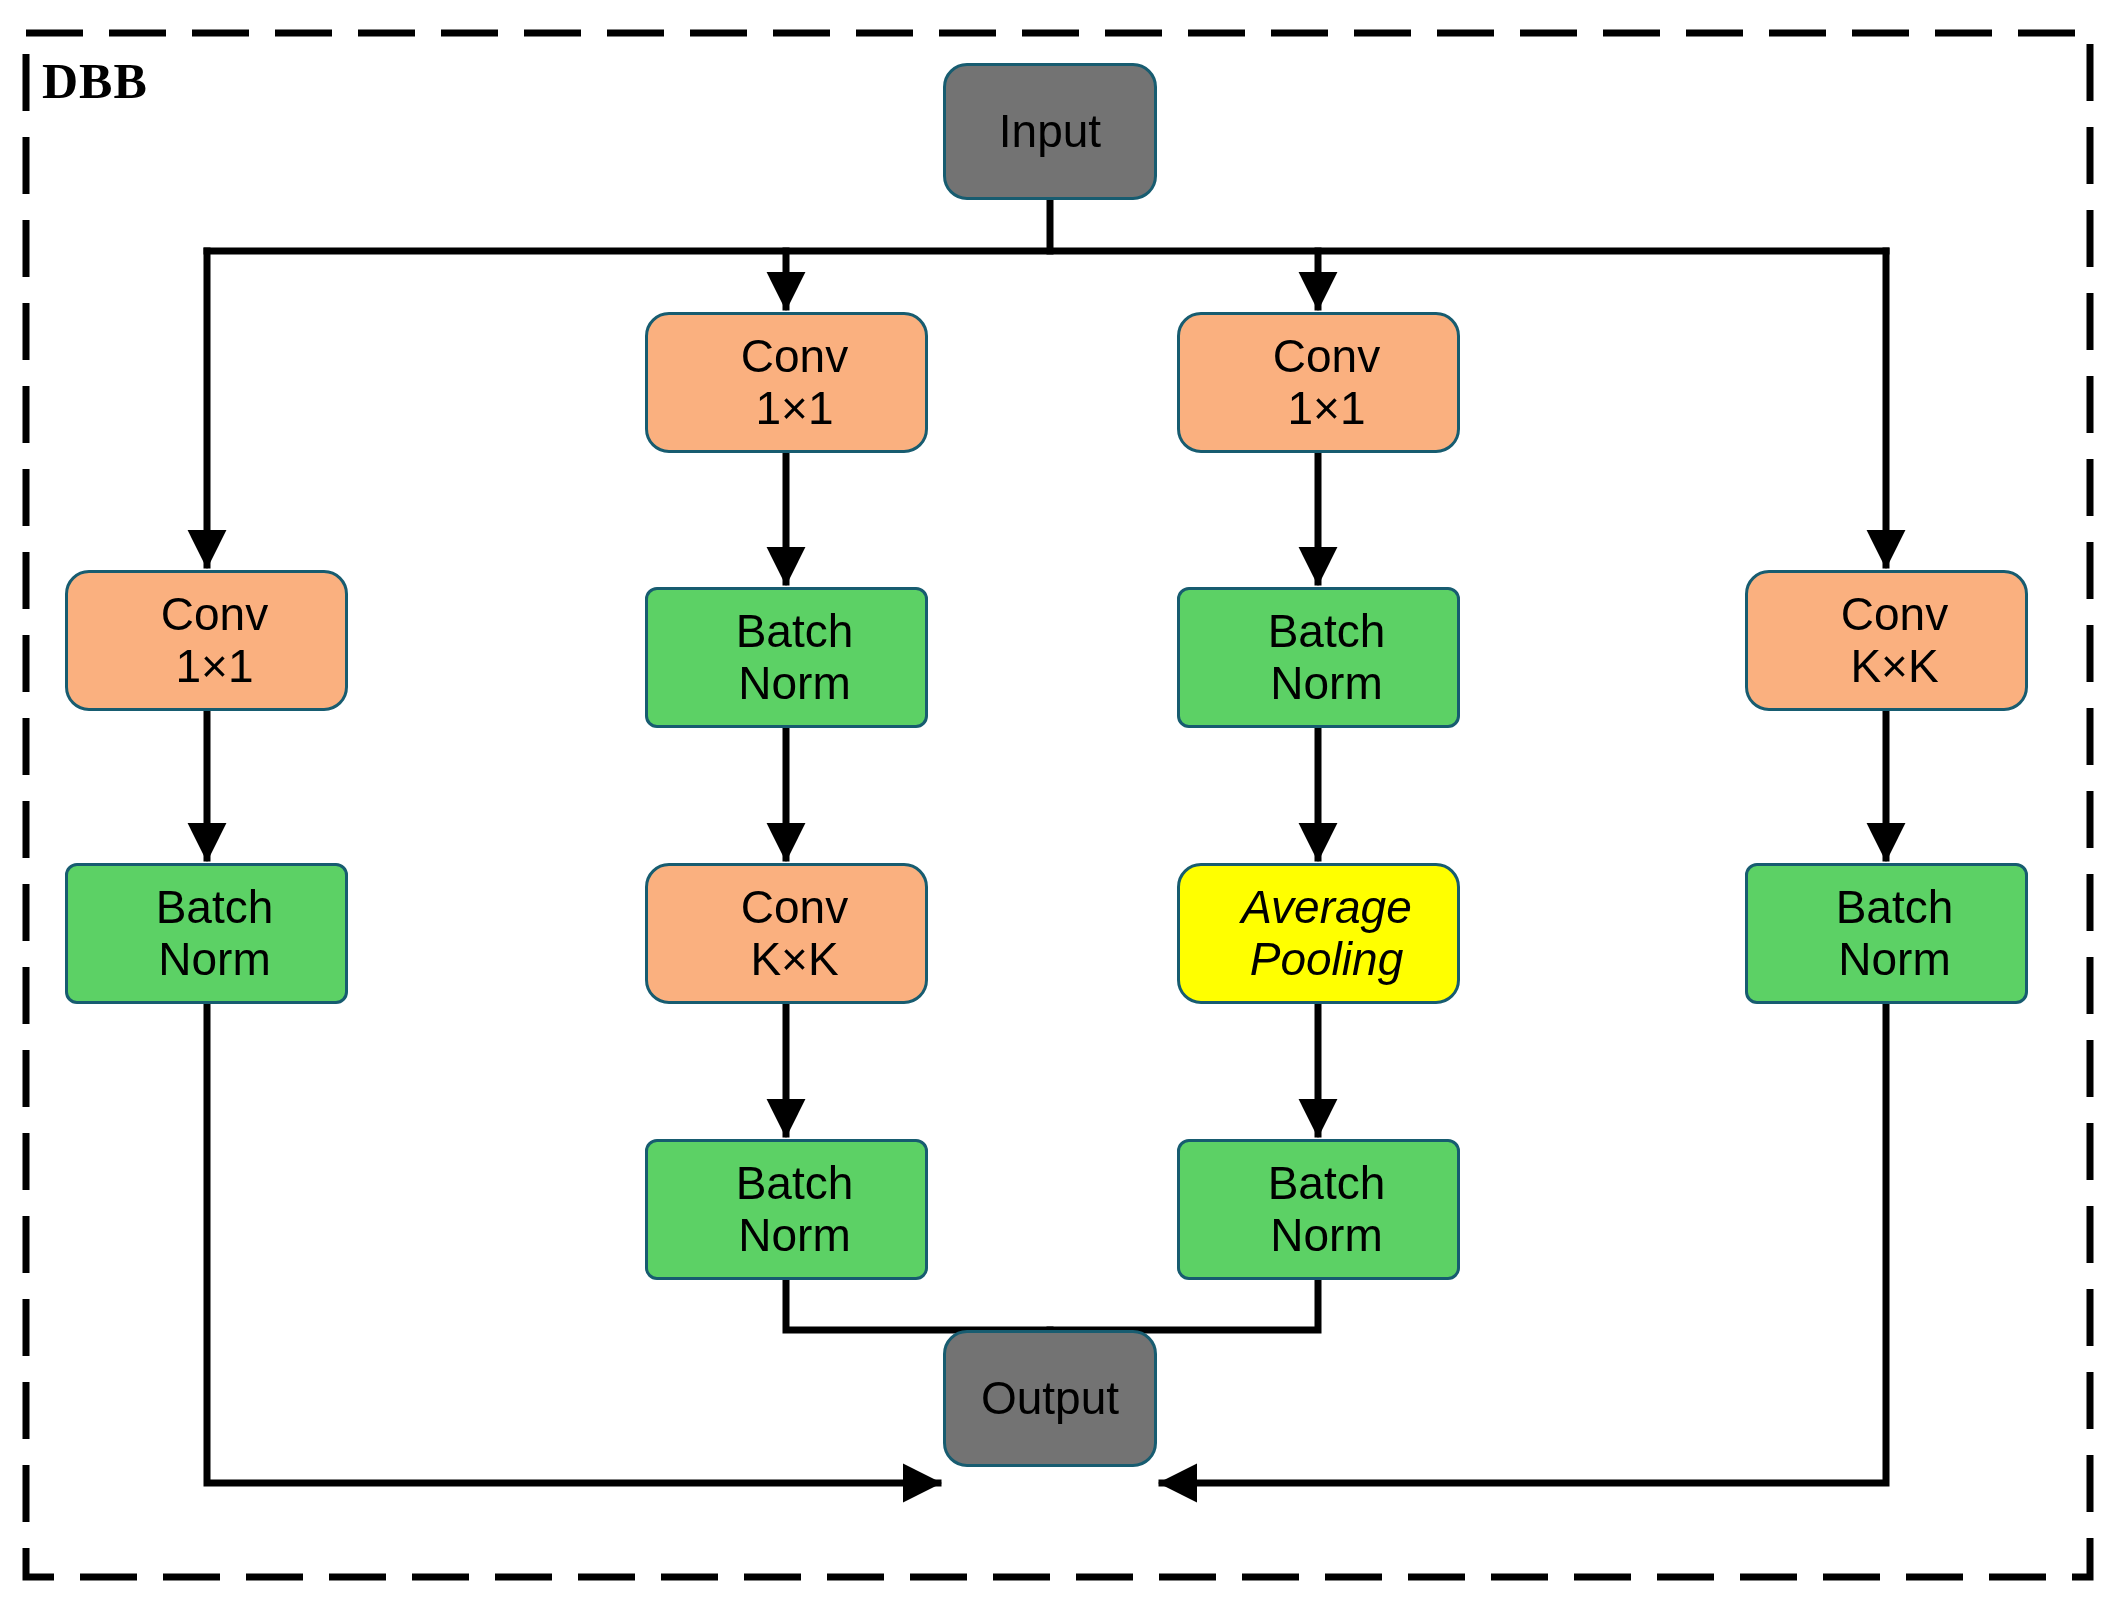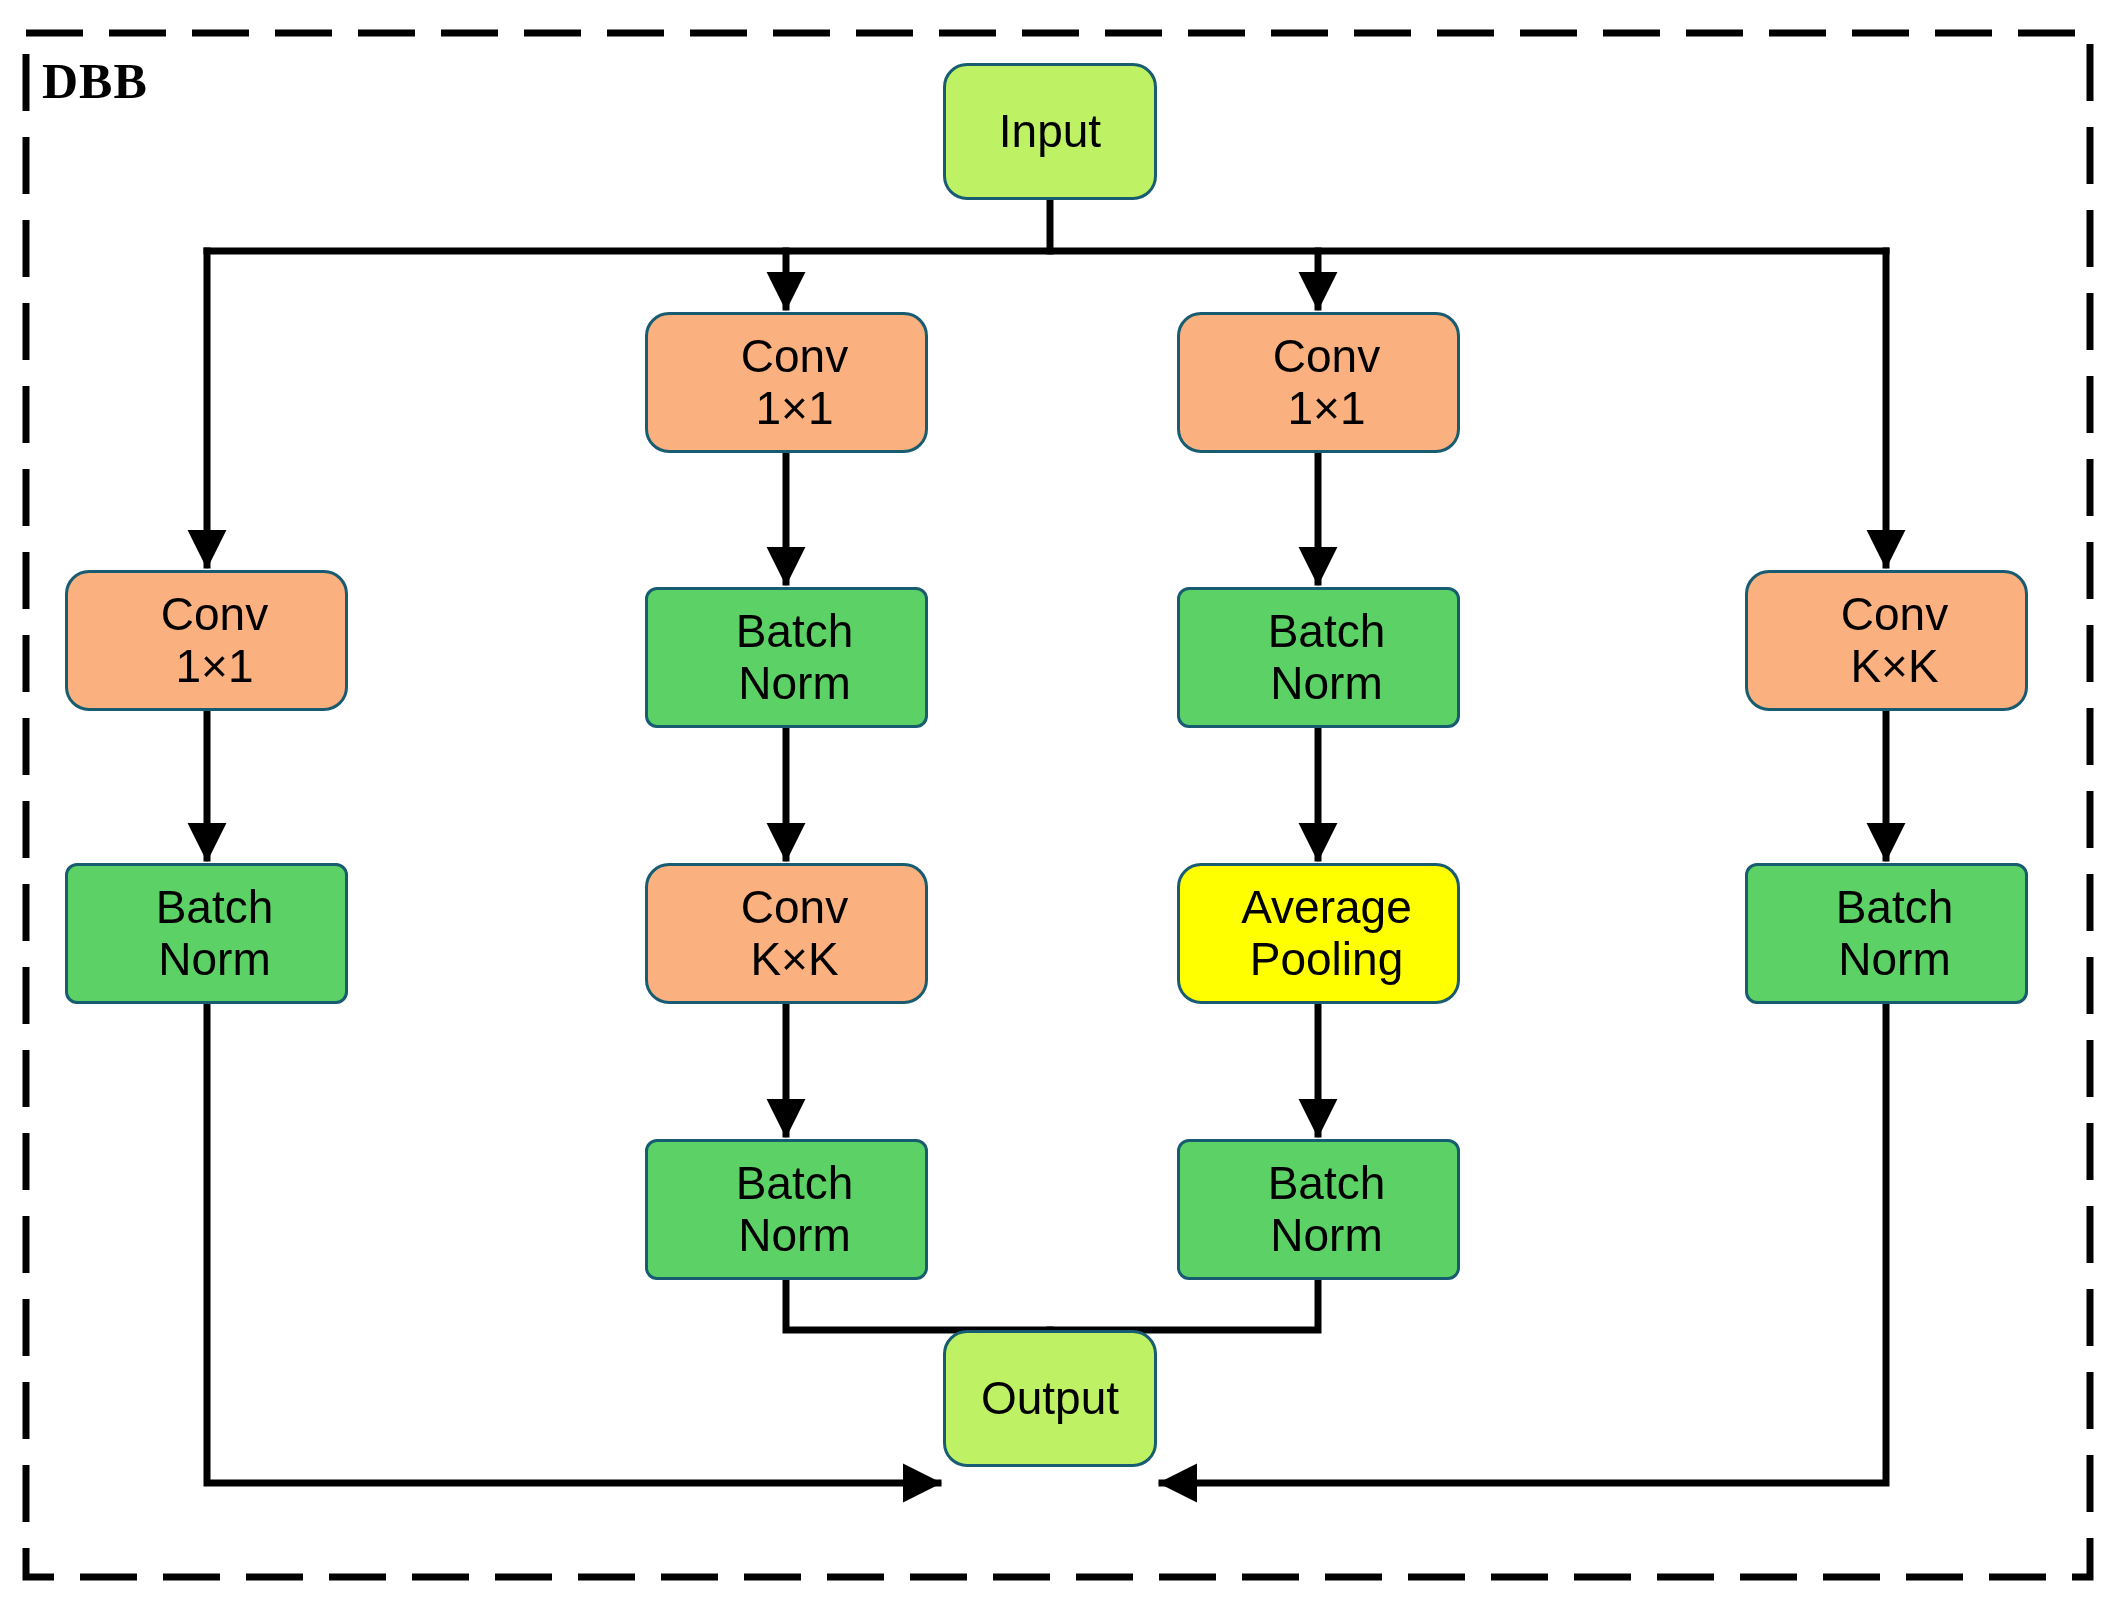--- a/index.html
+++ b/index.html
@@ -29,21 +29,21 @@
     color: #000000;
     font-size: 46px;
     line-height: 1.13;
     white-space: pre-line;
   }
   .branch-box { width: 283px; height: 141px; padding-left: 16px; }
   .io-box     { width: 214px; height: 137px; }
   .fill-conv  { background: #FAB07F; }
   .fill-bn    { background: #5CD165; border-radius: 12px; }
   .fill-pool  { background: #FFFF00; }
-  .fill-io    { background: #bef264; }
+  .fill-io    { background: #737373; }
   #dbb-title {
     position: absolute;
     left: 42px;
     top: 52px;
     font-family: "Liberation Serif", serif;
     font-weight: bold;
     font-size: 50px;
     color: #000000;
     letter-spacing: 1px;
   }
@@ -129,21 +129,21 @@
   </div>
 
   <div class="node branch-box fill-conv" style="left:1177px; top:312px;">
     <span>Conv
 1×1</span>
   </div>
   <div class="node branch-box fill-bn" style="left:1177px; top:587px;">
     <span>Batch
 Norm</span>
   </div>
-  <div class="node branch-box fill-pool" style="left:1177px; top:863px;">
+  <div class="node branch-box fill-pool" style="left:1177px; top:863px;font-style:italic;">
     <span>Average
 Pooling</span>
   </div>
   <div class="node branch-box fill-bn" style="left:1177px; top:1139px;">
     <span>Batch
 Norm</span>
   </div>
 
   <div class="node branch-box fill-conv" style="left:1745px; top:570px;">
     <span>Conv

